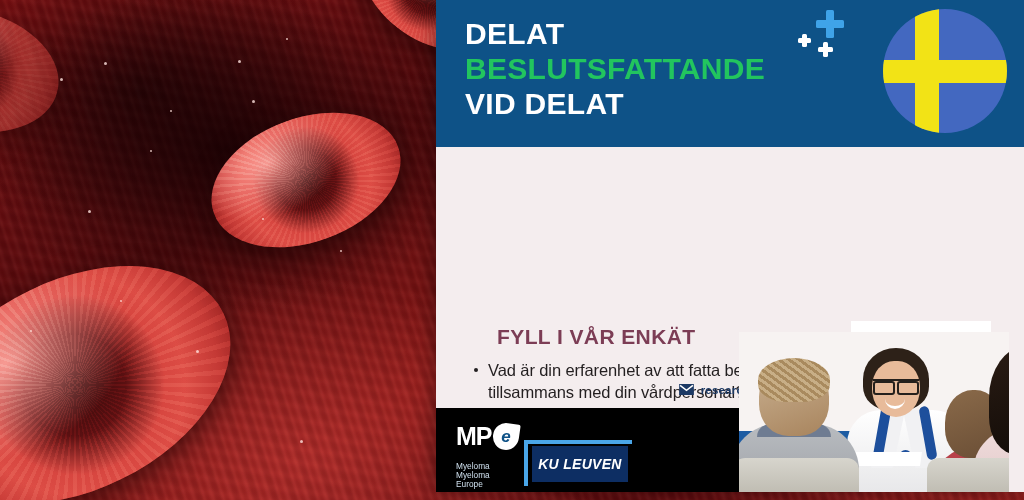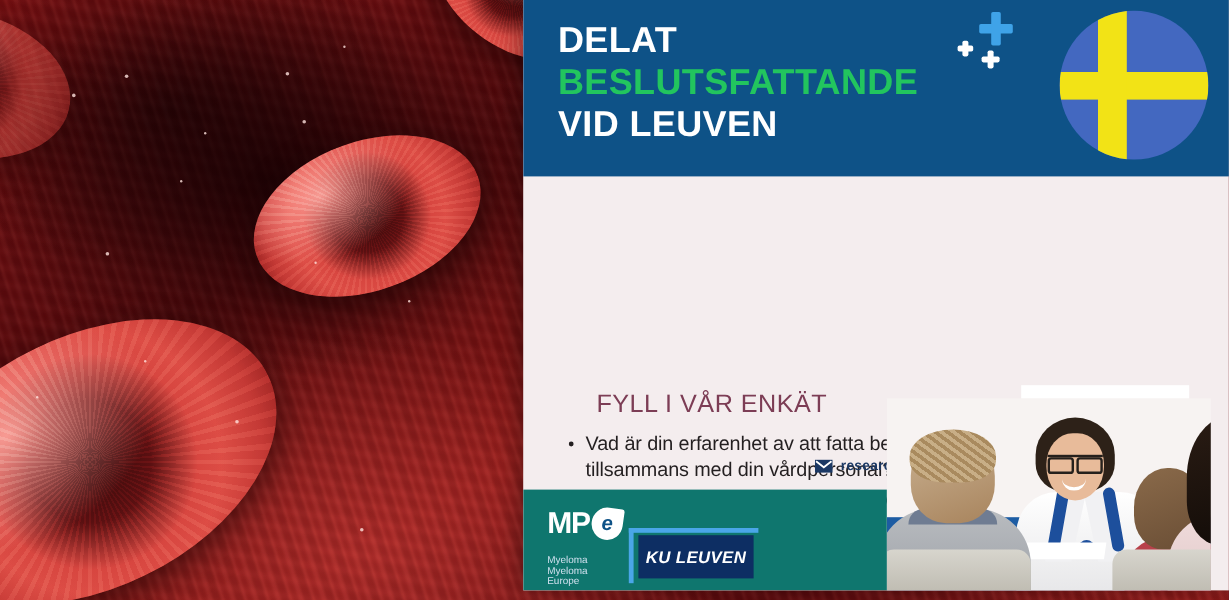--- a/index.html
+++ b/index.html
@@ -81,21 +81,21 @@
 
   
   .flag{position:absolute;left:447px;top:9px;width:124px;height:124px;border-radius:50%;
         overflow:hidden;background:#4368c0;}
   .flag .fh{position:absolute;left:0;top:41%;width:100%;height:19%;background:#f2e316;}
   .flag .fv{position:absolute;top:0;left:26%;height:100%;width:19.5%;background:#f2e316;}
 
   
   .body{position:relative;height:261px;}
   .h2{position:absolute;left:61px;top:178px;margin:0;
-      color:#7c3d55;font-weight:400;font-size:21px;letter-spacing:.4px;white-space:nowrap;}
+      color:#7c3d55;font-weight:700;font-size:21px;letter-spacing:.4px;white-space:nowrap;}
   .bullets{position:absolute;left:31px;top:212px;width:360px;margin:0;padding:0;list-style:none;}
   .bullets li{position:relative;padding-left:21px;color:#231f20;
       font-size:16.5px;line-height:22px;margin-bottom:3px;letter-spacing:-.1px;}
   .bullets li::before{content:"";position:absolute;left:7px;top:9px;
       width:4px;height:4px;border-radius:50%;background:#231f20;}
 
   
   .qr-wrap{position:absolute;left:415px;top:174px;width:140px;height:146px;
      background:#ffffff;padding:9px;box-sizing:border-box;}
   .qr{width:100%;height:100%;}
@@ -153,21 +153,21 @@
       background:linear-gradient(180deg,#f0dcdc,#e0c7c7);}
   
   .chair{position:absolute;bottom:0;height:34px;border-radius:12px 12px 0 0;
      background:linear-gradient(180deg,#d7d5cd,#c0bdb3);}
   #chair1{left:-6px;width:126px;}
   #chair2{left:188px;width:130px;}
   
   .papers{position:absolute;left:108px;top:120px;width:74px;height:14px;background:#ffffff;transform:skewX(-8deg);}
 
   
-  .footer{position:absolute;left:0;top:408px;width:303px;height:84px;background:#0f766e;}
+  .footer{position:absolute;left:0;top:408px;width:303px;height:84px;background:#000000;}
   .mpe{position:absolute;left:20px;top:15px;width:84px;height:56px;}
   .mpe-top{display:flex;align-items:center;height:27px;}
   .mpe-mp{color:#fff;font-weight:800;font-size:25px;letter-spacing:-1px;line-height:25px;}
   .drop{position:relative;width:26px;height:27px;margin-left:1px;
      background:#ffffff;border-radius:50% 8% 50% 50%;transform:rotate(8deg);}
   .drop span{position:absolute;inset:0;display:flex;align-items:center;justify-content:center;
      color:#0e5287;font-weight:800;font-style:italic;font-size:17px;transform:rotate(-8deg);}
   .mpe-sub{margin-top:12px;color:#cfe0ee;font-size:8.3px;line-height:9.2px;font-weight:400;}
   .ku{position:absolute;left:88px;top:32px;width:104px;height:42px;font-style:italic;}
   .ku-bracket{position:absolute;left:0;top:0;width:104px;height:42px;
@@ -219,21 +219,21 @@
     <div class="speck" style="left:30px;top:330px;width:2px;height:2px"></div>
     <div class="speck" style="left:262px;top:218px;width:2px;height:2px"></div>
   </div>
 
   <div class="card">
 
     <div class="hdr">
       <div class="hdr-title">
         <span class="ln ln1">DELAT</span>
         <span class="ln ln2">BESLUTSFATTANDE</span>
-        <span class="ln ln3">VID LEUVEN</span>
+        <span class="ln ln3">VID DELAT</span>
       </div>
 
       <div class="crosses">
         <div class="cross" id="cbig">
             <i class="h"></i>
             <i class="v"></i>
           </div>
         <div class="cross" id="csm1">
             <i class="h"></i>
             <i class="v"></i>

